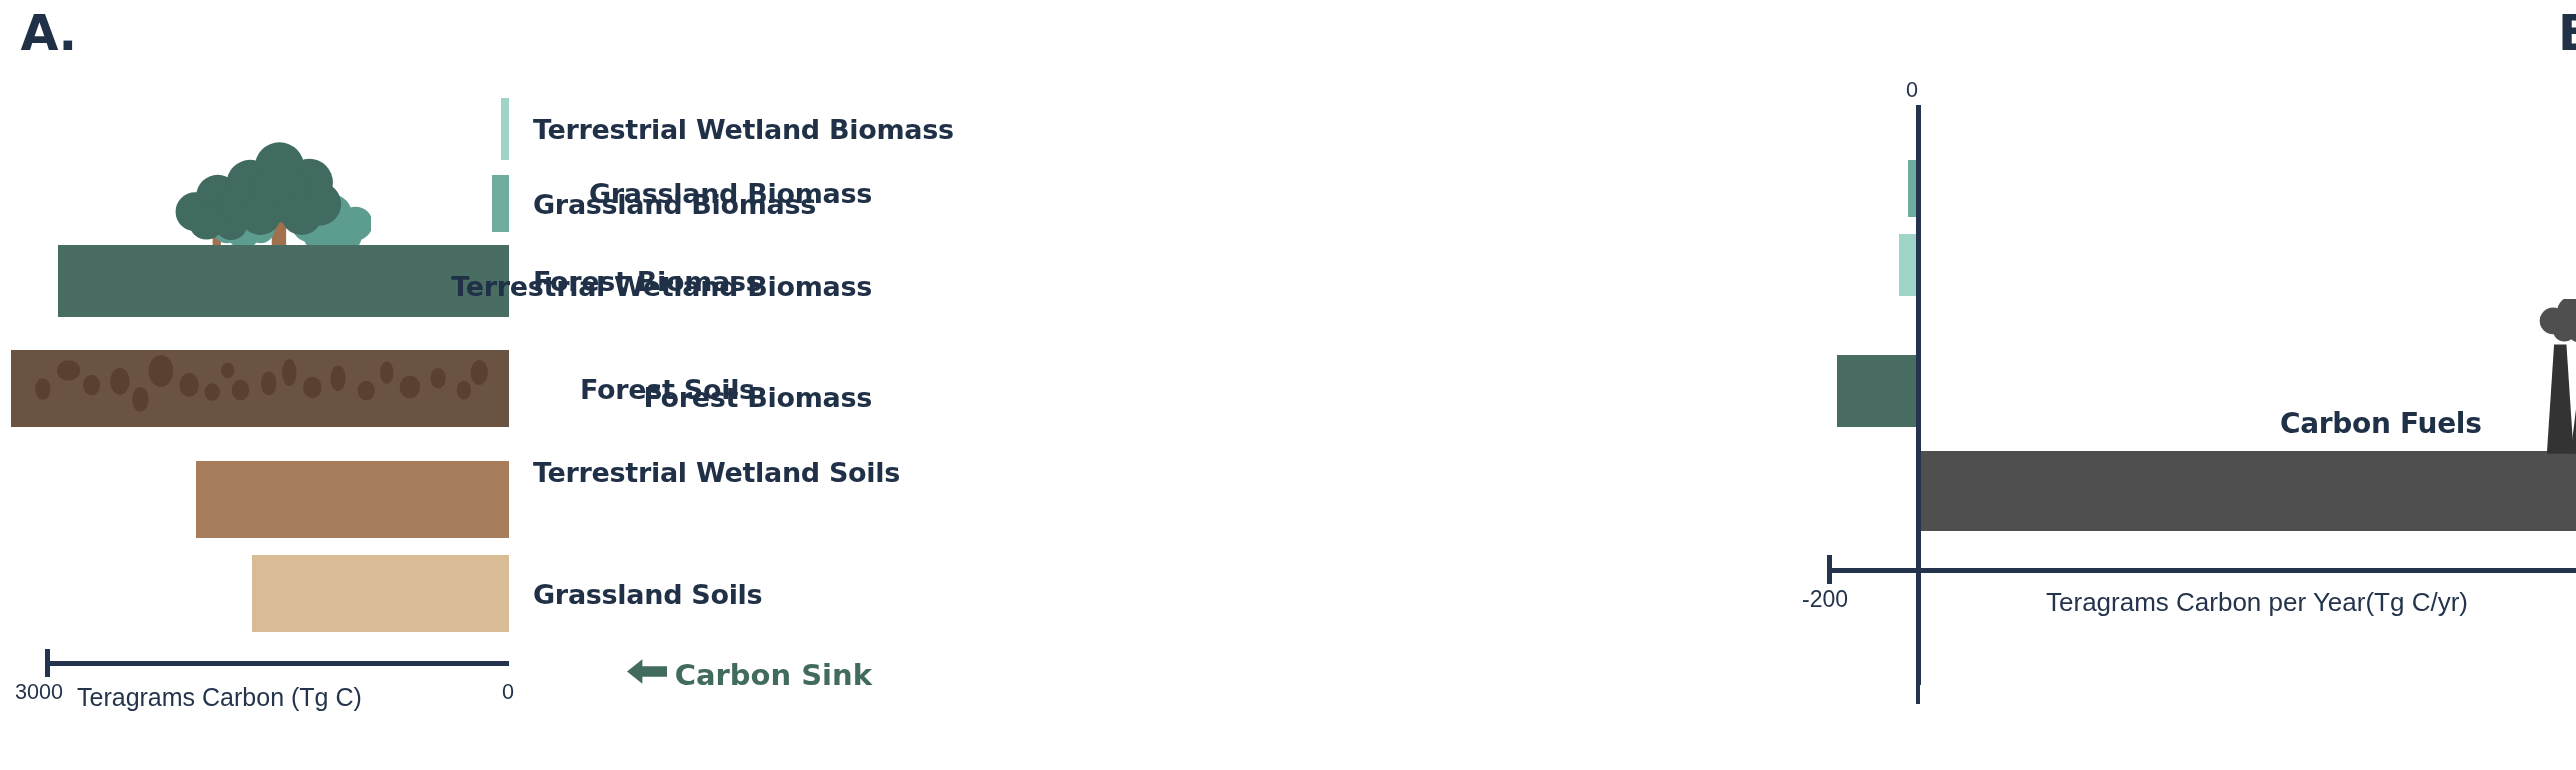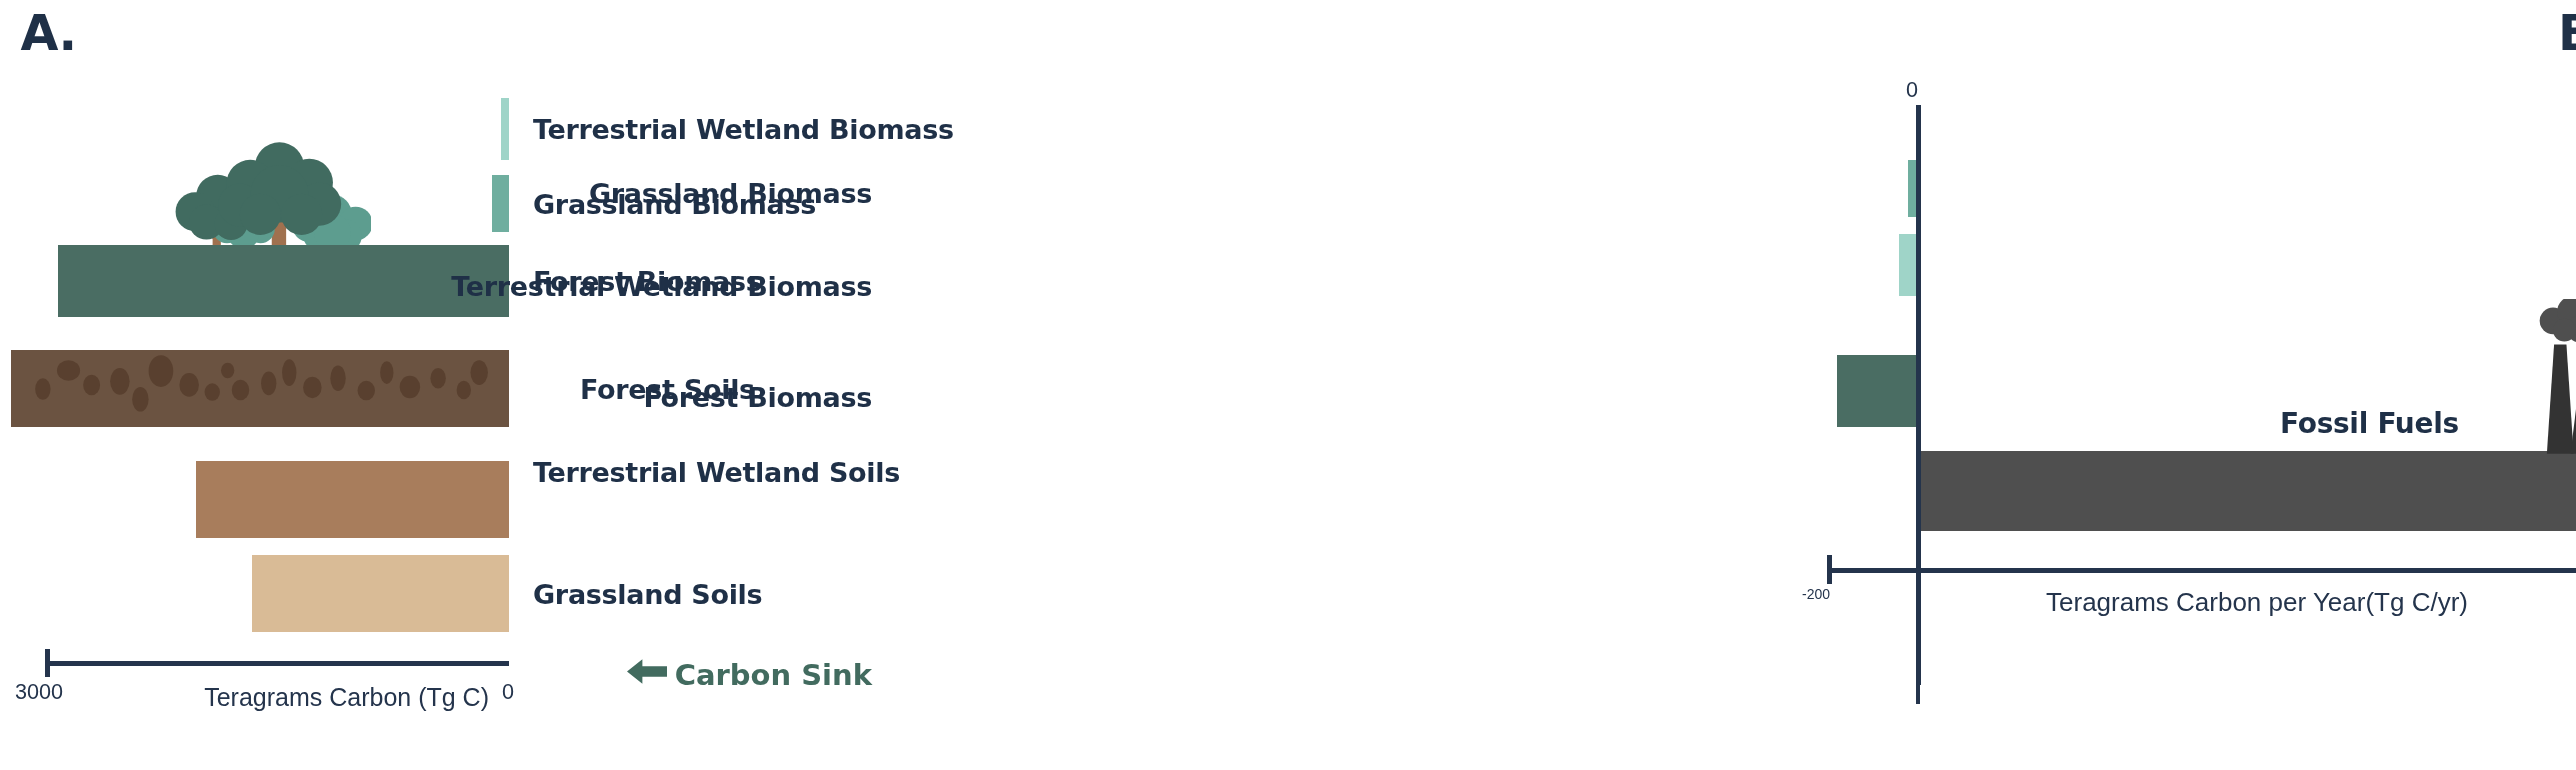--- a/index.html
+++ b/index.html
@@ -50,21 +50,21 @@
     font-family: "Liberation Sans", sans-serif;
     font-size: 21.6px; color: #24344c;
   }
   #a-tick-right-label {
     position: absolute; left: 502px; top: 679px;
     font-family: "Liberation Sans", sans-serif;
     font-size: 21.6px; color: #24344c;
   }
   #a-axis-title {
     position: absolute; left: 77px; top: 683px; width: 412px;
-    text-align: right;
+    text-align: left;
     font-family: "Liberation Sans", sans-serif;
     font-size: 25px; color: #24344c;
   }
 
   
   #trees { position: absolute; left: 155px; top: 142px; width: 216px; height: 155px; }
 
   
   #panel-b { position: absolute; left: 0; top: 0; width: 2671px; height: 770px; }
 
@@ -92,21 +92,21 @@
   }
   #b-axis-line {
     position: absolute; left: 1827px; top: 568px; width: 789px; height: 4.6px; background: #24344c;
   }
   #b-tick-neg {
     position: absolute; left: 1827px; top: 555px; width: 4.6px; height: 29px; background: #24344c;
   }
   #b-tick-neg-label {
     position: absolute; left: 1802px; top: 586px;
     font-family: "Liberation Sans", sans-serif;
-    font-size: 14px; color: #24344c;
+    font-size: 23px; color: #24344c;
   }
   #b-axis-title {
     position: absolute; left: 1922px; top: 587px; width: 670px;
     text-align: center;
     font-family: "Liberation Sans", sans-serif;
     font-size: 26px; color: #24344c;
   }
 
   #b-sink-group {
     position: absolute; right: 1799px; top: 675px;
@@ -269,21 +269,21 @@
           <circle cx="122" cy="58" r="26"></circle>
         <circle cx="92" cy="60" r="22"></circle>
           <circle cx="150" cy="62" r="21"></circle>
       </g>
       <g fill="#333333">
         <path d="M72 88 L96 88 L110 300 L58 300 Z"></path>
         <path d="M118 185 L132 185 L152 300 L104 300 Z"></path>
       </g>
     </svg>
 
-    <div class="fossil-label">Fossil Fuels</div>
+    <div class="fossil-label">Carbon Fuels</div>
 
     <div id="b-zero-line"></div>
     <div id="b-zero-label">0</div>
 
     <div id="b-axis-line"></div>
     <div id="b-tick-neg"></div>
 
     <div id="b-tick-neg-label">-200</div>
 
     <div id="b-axis-title">Teragrams Carbon per Year(Tg C/yr)</div>

